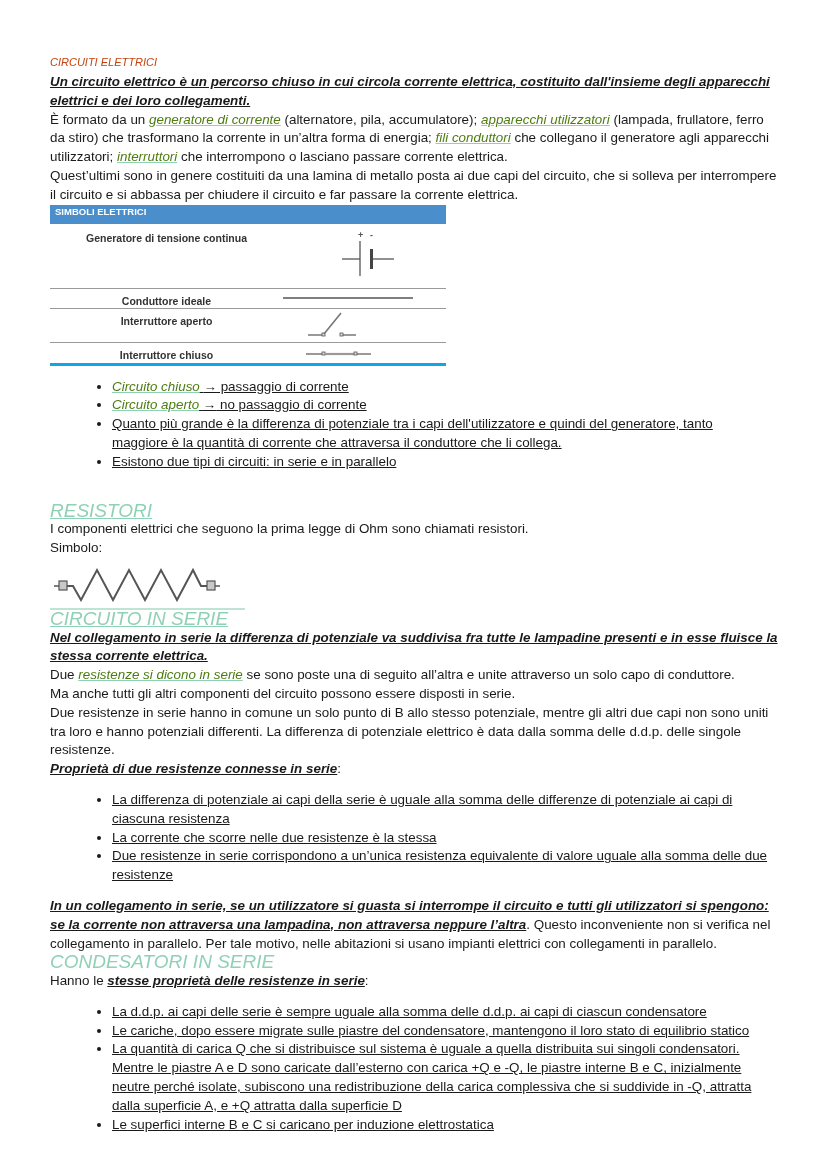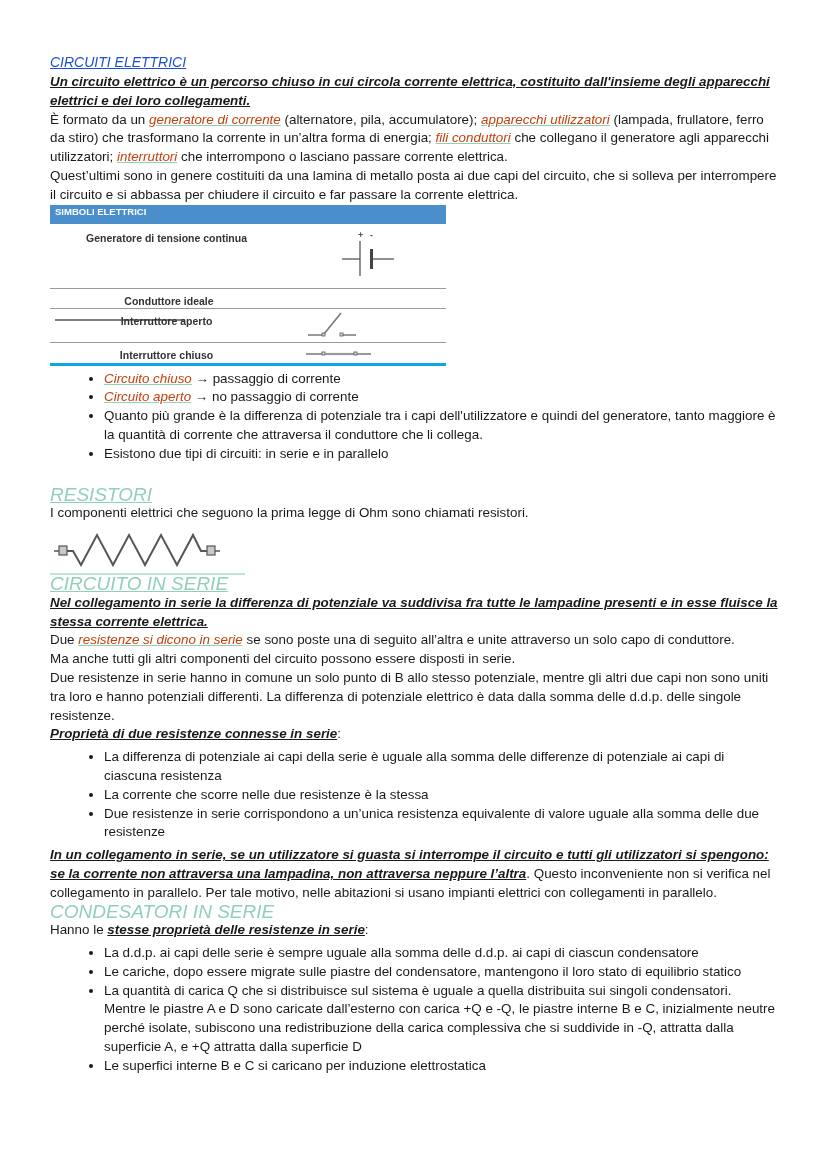--- a/index.html
+++ b/index.html
@@ -1,26 +1,26 @@
 <!DOCTYPE html>
 <html><head>
 <meta charset="utf-8">
 <style>
   html, body { margin: 0; padding: 0; background: #ffffff; }
   body {
     width: 828px; height: 1171px; overflow: hidden; position: relative;
     font-family: "Liberation Sans", sans-serif; color: #1a1a1a;
   }
   .page { position: absolute; left: 50px; top: 52px; width: 730px; font-size: 13.4px; line-height: 18.8px; }
-  .teal { color: #c2410c; font-style: italic; text-decoration: underline; text-decoration-color: #8fd1b6; }
-  .heading { color: #1d4ed8; font-style: italic; text-decoration: underline; font-size: 14px; line-height: 21px; margin: 0; font-weight: normal; }
+  .teal { color: #4d7c0f; font-style: italic; text-decoration: underline; text-decoration-color: #8fd1b6; }
+  .heading { color: #c2410c; font-style: italic; font-size: 11px; line-height: 21px; margin: 0; font-weight: normal; }
   .subheading { color: #8fd1b6; font-style: italic; text-decoration: underline; font-size: 19px; line-height: 18.8px; margin: 0; font-weight: normal; }
   .boldu { font-weight: bold; font-style: italic; text-decoration: underline; }
   p { margin: 0; }
-  ul { margin: 4px; padding-left: 50px; }
+  ul { margin: 12px; padding-left: 50px; text-decoration: underline; }
   ul li { margin: 0; padding-left: 0; }
   .spacer { height: 18px; }
 
   
   .symtable { width: 396px; margin: 0 0 2px 0; border-collapse: collapse; font-size: 10.5px; }
   .symtable .thead { background: #4a8fcb; color: #ffffff; font-weight: bold; font-size: 9.5px; height: 19px; line-height: 13px; padding-left: 5px; }
   .symrow { display: flex; border-bottom: 1px solid #9a9a9a; font-weight: bold; color: #333; }
   .symrow .lbl { width: 228px; padding-left: 5px; text-align: center; }
   .symrow .sym { width: 168px; }
   .symrow.last { border-bottom: 3px solid #0ea5e9; }
@@ -50,21 +50,21 @@
           <text x="92" y="14" font-size="9" fill="#555" font-family="Liberation Sans, sans-serif">-</text>
           <line x1="64" y1="35" x2="82" y2="35" stroke="#555" stroke-width="1.3"></line>
           <line x1="82" y1="17" x2="82" y2="52" stroke="#555" stroke-width="1.3"></line>
           <rect x="92" y="25" width="3" height="20" fill="#444"></rect>
           <line x1="95" y1="35" x2="116" y2="35" stroke="#555" stroke-width="1.3"></line>
         </svg>
       </div>
     </div>
 
 
-    <div class="symrow" style="height:19px; line-height:19px;flex-direction:column;">
+    <div class="symrow" style="height:19px; line-height:19px;">
       <div class="lbl" style="padding-top:3px;">Conduttore ideale</div>
       <div class="sym">
         <svg width="168" height="19">
           <line x1="5" y1="9" x2="135" y2="9" stroke="#555" stroke-width="1.6"></line>
         </svg>
       </div>
     </div>
 
     <div class="symrow" style="height:33px;">
       <div class="lbl" style="padding-top:3px;">Interruttore aperto</div>
@@ -97,20 +97,21 @@
     <li><span class="teal">Circuito chiuso</span> <span>→</span><span> passaggio di corrente</span></li>
     <li><span class="teal">Circuito aperto</span> <span>→</span><span> no passaggio di corrente</span></li>
     <li>Quanto più grande è la differenza di potenziale tra i capi dell'utilizzatore e quindi del generatore, tanto maggiore è la quantità di corrente che attraversa il conduttore che li collega.</li>
     <li>Esistono due tipi di circuiti: in serie e in parallelo</li>
   </ul>
 
   <div class="spacer"></div>
 
   <h2 class="subheading">RESISTORI</h2>
   <p>I componenti elettrici che seguono la prima legge di Ohm sono chiamati resistori.</p>
+  <p>Simbolo:</p>
   <div class="resistor-wrap">
     <svg width="195" height="40">
       <line x1="4" y1="24" x2="9" y2="24" stroke="#555" stroke-width="1.5"></line>
       <rect x="9" y="19" width="8" height="9" fill="#c8c8c8" stroke="#555" stroke-width="1.2"></rect>
       <polyline points="17,24 23,24 31,38 47,8 63,38 79,8 95,38 111,8 127,38 143,8 151,24 157,24" fill="none" stroke="#555" stroke-width="2"></polyline>
       <rect x="157" y="19" width="8" height="9" fill="#c8c8c8" stroke="#555" stroke-width="1.2"></rect>
       <line x1="165" y1="24" x2="170" y2="24" stroke="#555" stroke-width="1.5"></line>
     </svg>
   </div>
 

